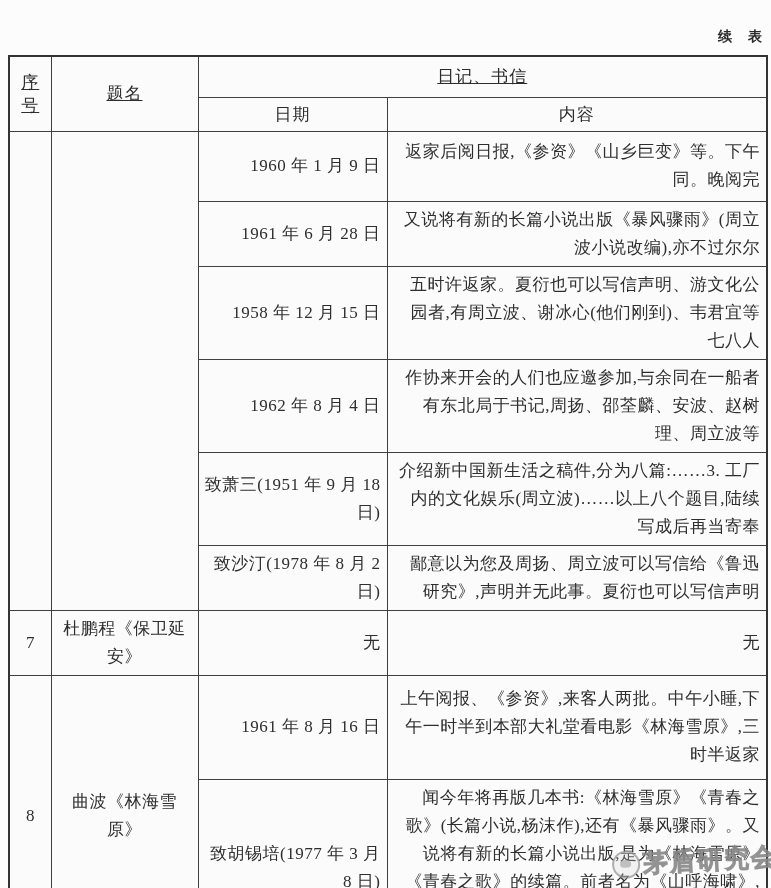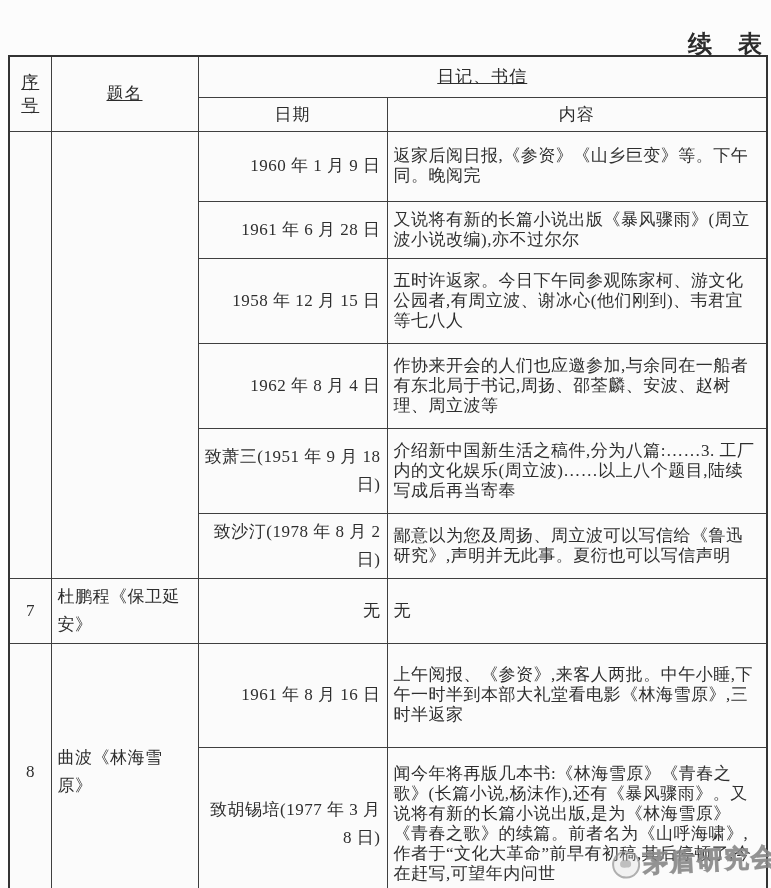--- a/index.html
+++ b/index.html
@@ -13,21 +13,21 @@
     height: 888px;
     background: #fcfcfc;
     font-family: "Liberation Serif", "DejaVu Serif", serif;
     color: #2e2e2e;
     overflow: hidden;
   }
   .continued {
     position: absolute;
     top: 28px;
     right: 8px;
-    font-size: 24px;
+    font-size: 14px;
     font-weight: bold;
     letter-spacing: 1px;
     color: #2b2b2b;
   }
   table.doc {
     position: absolute;
     top: 55px;
     left: 8px;
     width: 758px;
     border-collapse: collapse;
@@ -51,38 +51,38 @@
     font-size: 17.5px;
     color: #2b2b2b;
   }
   tr.hA { height: 41px; text-decoration: underline; }
   tr.hB { height: 34px; margin-top: 28px; }
   td.serial {
     text-align: center;
     font-size: 17px;
   }
   td.title {
-    text-align: left;
+    text-align: center;
     padding-left: 9px;
     padding-right: 6px;
     line-height: 28px;
     letter-spacing: 0.5px;
   }
   td.date {
     text-align: right;
     padding-left: 13px;
     padding-right: 10px;
     line-height: 28px;
     letter-spacing: 0.5px;
   }
   td.content {
-    text-align: left;
+    text-align: right;
     padding-left: 11px;
     padding-right: 8px;
-    line-height: 20px;
+    line-height: 28px;
     letter-spacing: 0.5px;
   }
   tr.r1 { height: 70px; }
   tr.r2 { height: 57px; }
   tr.r3 { height: 85px; }
   tr.r4 { height: 85px; }
   tr.r5 { height: 85px; padding-left: 21px; }
   tr.r6 { height: 60px; }
   tr.r7 { height: 55px; }
   tr.r8 { height: 104px; }
@@ -156,21 +156,21 @@
         <td class="title" rowspan="6"></td>
         <td class="date">1960 年 1 月 9 日</td>
         <td class="content">返家后阅日报,《参资》《山乡巨变》等。下午同。晚阅完</td>
       </tr>
       <tr class="r2">
         <td class="date">1961 年 6 月 28 日</td>
         <td class="content">又说将有新的长篇小说出版《暴风骤雨》(周立波小说改编),亦不过尔尔</td>
       </tr>
       <tr class="r3">
         <td class="date">1958 年 12 月 15 日</td>
-        <td class="content">五时许返家。今日下午同参观陈家柯、游文化公园者,有周立波、谢冰心(他们刚到)、韦君宜等七八人</td>
+        <td class="content">五时许返家。夏衍也可以写信声明、游文化公园者,有周立波、谢冰心(他们刚到)、韦君宜等七八人</td>
       </tr>
       <tr class="r4">
         <td class="date">1962 年 8 月 4 日</td>
         <td class="content">作协来开会的人们也应邀参加,与余同在一船者有东北局于书记,周扬、邵荃麟、安波、赵树理、周立波等</td>
       </tr>
       <tr class="r5">
         <td class="date">致萧三(1951 年 9 月 18 日)</td>
         <td class="content">介绍新中国新生活之稿件,分为八篇:……3. 工厂内的文化娱乐(周立波)……以上八个题目,陆续写成后再当寄奉</td>
       </tr>
       <tr class="r6">

